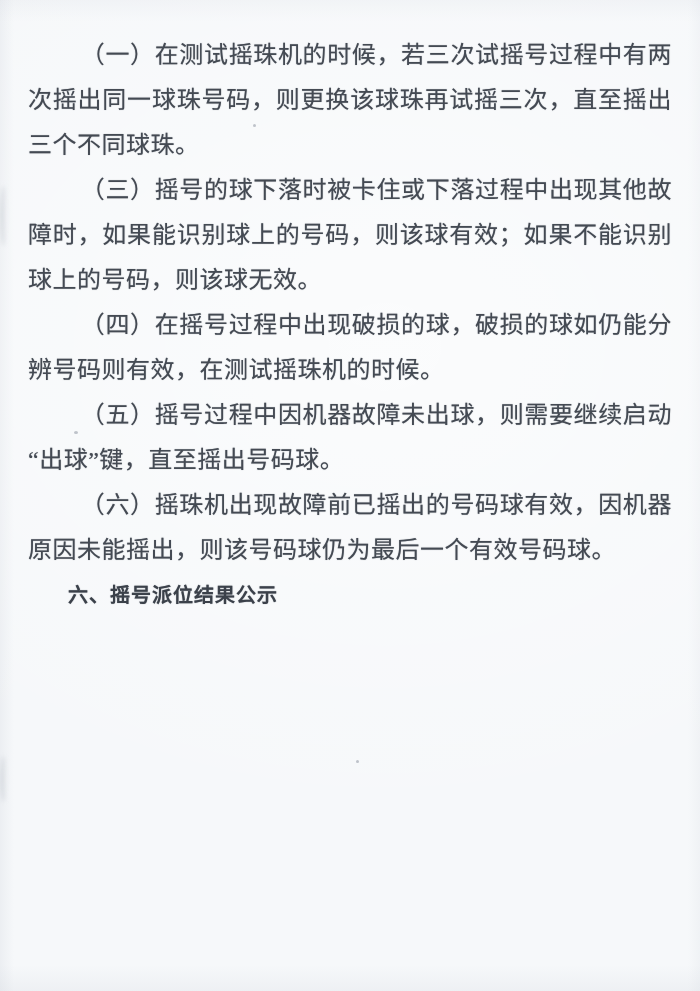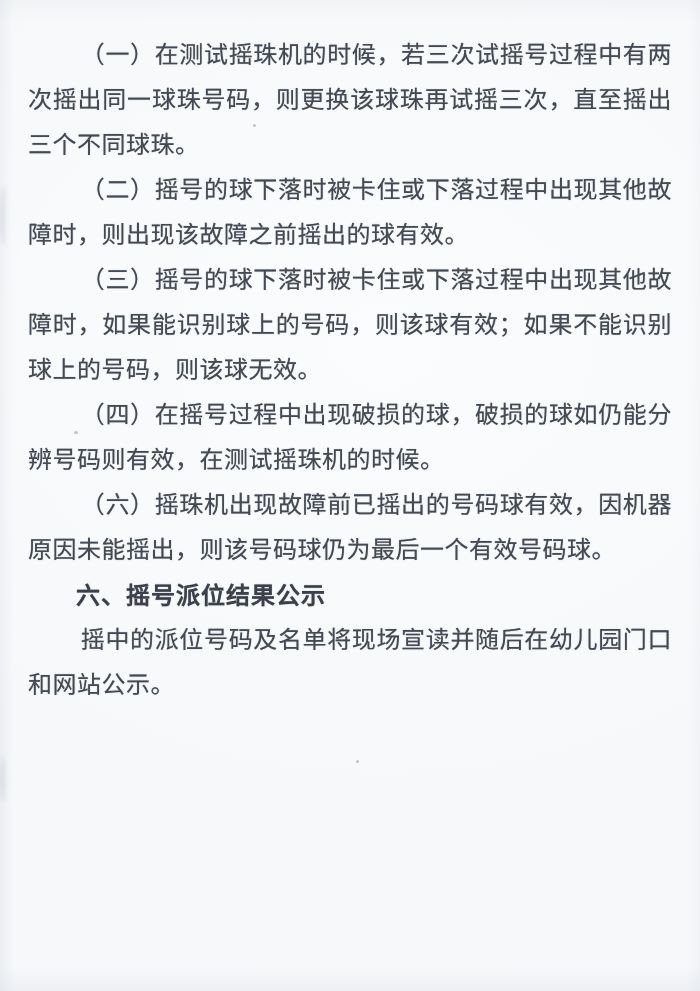--- a/index.html
+++ b/index.html
@@ -36,21 +36,21 @@
     line-height: 45px;
     color: #444a53;
     text-align: justify;
     text-indent: 2.2em;
     letter-spacing: 0.5px;
     
     text-shadow: 0 0 1px rgba(72,78,90,0.55);
   }
   .heading {
     margin: 0;
-    font-size: 24px;
+    font-size: 20px;
     line-height: 45px;
     color: #3b414a;
     font-family: "Liberation Sans", "DejaVu Sans", sans-serif;
     font-weight: 700;
     text-indent: 2.0em;
     letter-spacing: 1px;
     text-shadow: 0 0 1px rgba(62,68,80,0.6);
   }
   
   .edge-smudge {
@@ -73,25 +73,24 @@
   }
   .speck-1 { left: 253px; top: 124px; width: 3px; height: 3px; }
   .speck-2 { left: 74px;  top: 431px; width: 4px; height: 3px; }
   .speck-3 { left: 356px; top: 760px; width: 3px; height: 3px; }
 </style>
 </head>
 <body>
 
 <div class="page">
   <p class="para">（一）在测试摇珠机的时候，若三次试摇号过程中有两次摇出同一球珠号码，则更换该球珠再试摇三次，直至摇出三个不同球珠。</p>
-  <p class="para">（二）摇号的球下落时被卡住或下落过程中出现其他故障时，则出现该故障之前摇出的球有效。</p>
   <p class="para">（三）摇号的球下落时被卡住或下落过程中出现其他故障时，如果能识别球上的号码，则该球有效；如果不能识别球上的号码，则该球无效。</p>
   <p class="para">（四）在摇号过程中出现破损的球，破损的球如仍能分辨号码则有效，在测试摇珠机的时候。</p>
+  <p class="para">（五）摇号过程中因机器故障未出球，则需要继续启动“出球”键，直至摇出号码球。</p>
   <p class="para">（六）摇珠机出现故障前已摇出的号码球有效，因机器原因未能摇出，则该号码球仍为最后一个有效号码球。</p>
   <h2 class="heading">六、摇号派位结果公示</h2>
-  <p class="para">摇中的派位号码及名单将现场宣读并随后在幼儿园门口和网站公示。</p>
 </div>
 
 <div class="edge-smudge smudge-a"></div>
 <div class="edge-smudge smudge-b"></div>
 <div class="speck speck-1"></div>
 <div class="speck speck-2"></div>
 <div class="speck speck-3"></div>
 
 </body></html>

